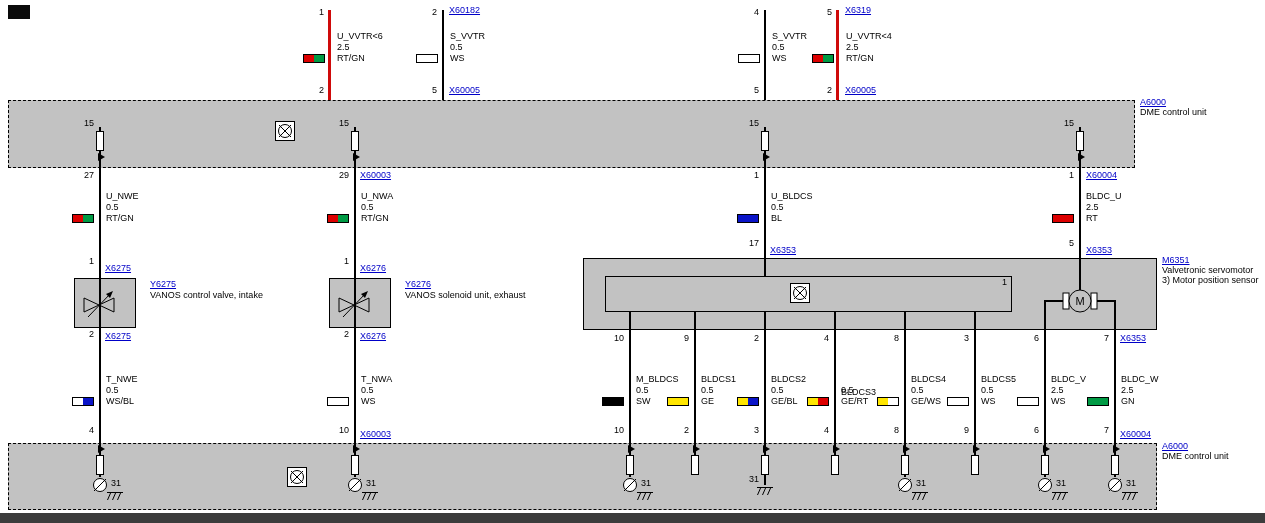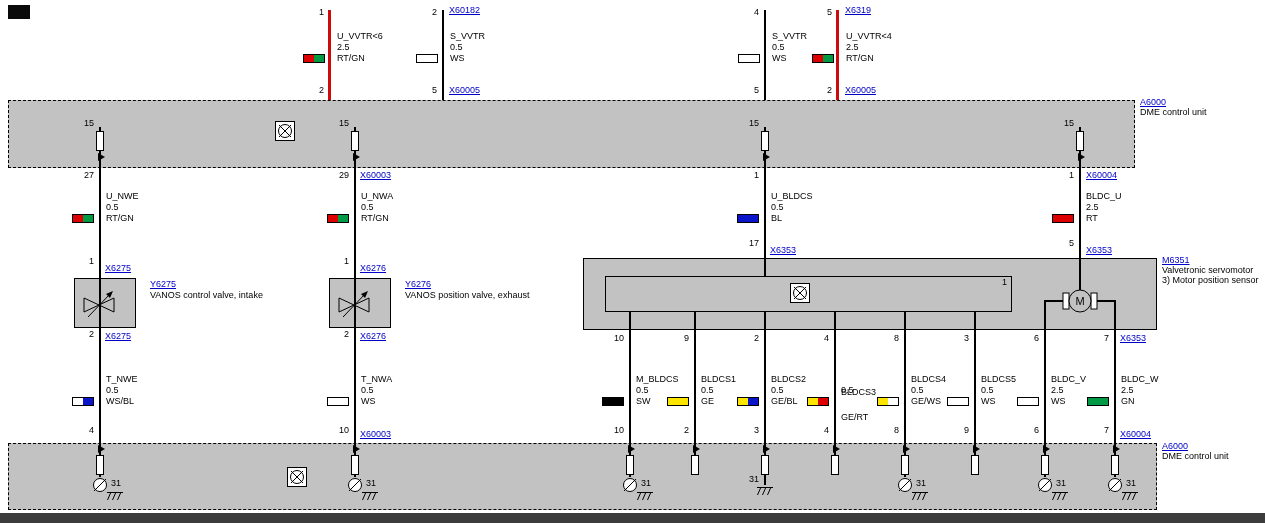--- a/index.html
+++ b/index.html
@@ -146,21 +146,21 @@
   <span class="pin r" style="left:319px;top:256px;width:30px">1</span>
   <span class="pin link" style="left:360px;top:263px">X6276</span>
   <div class="wire" style="left:354px;top:278px;height:50px"></div>
   <svg class="sym" style="left:335px;top:287px" width="40" height="34">
     <polygon points="4,11 4,25 19,18" fill="none" stroke="#000"></polygon>
     <polygon points="34,11 34,25 19,18" fill="none" stroke="#000"></polygon>
     <line x1="8" y1="30" x2="31" y2="6" stroke="#000"></line>
     <polygon points="33,4 26,7 30,11" fill="#000"></polygon>
   </svg>
   <span class="pin link" style="left:405px;top:279px">Y6276</span>
-  <span class="lbl" style="left:405px;top:290px">VANOS position valve, exhaust</span>
+  <span class="lbl" style="left:405px;top:290px">VANOS solenoid unit, exhaust</span>
   <span class="pin r" style="left:319px;top:329px;width:30px">2</span>
   <span class="pin link" style="left:360px;top:331px">X6276</span>
   <div class="wire" style="left:354px;top:328px;height:115px"></div>
   <span class="lbl" style="left:361px;top:374px">T_NWA</span>
   <span class="lbl" style="left:361px;top:385px">0.5</span>
   <span class="lbl" style="left:361px;top:396px">WS</span>
   <div class="sw c-ws" style="left:327px;top:397px"></div>
   <span class="pin r" style="left:319px;top:425px;width:30px">10</span>
   <span class="pin link" style="left:360px;top:429px">X60003</span>
 
@@ -223,21 +223,21 @@
   <span class="lbl" style="left:771px;top:374px">BLDCS2</span>
   <span class="lbl" style="left:771px;top:385px">0.5</span>
   <span class="lbl" style="left:771px;top:396px">GE/BL</span>
   <div class="sw c-gebl" style="left:737px;top:397px"></div>
   <span class="pin r" style="left:729px;top:425px;width:30px">3</span>
 
   <div class="wire" style="left:834px;top:312px;height:131px"></div>
   <span class="pin r" style="left:799px;top:333px;width:30px">4</span>
   <span class="lbl" style="left:841px;top:387px">BLDCS3</span>
   <span class="lbl" style="left:841px;top:385px">0.5</span>
-  <span class="lbl" style="left:841px;top:412px">GE/RT</span>
+  <span class="lbl" style="left:841px;top:396px">GE/RT</span>
   <div class="sw c-gert" style="left:807px;top:397px"></div>
   <span class="pin r" style="left:799px;top:425px;width:30px">4</span>
 
   <div class="wire" style="left:904px;top:312px;height:131px"></div>
   <span class="pin r" style="left:869px;top:333px;width:30px">8</span>
   <span class="lbl" style="left:911px;top:374px">BLDCS4</span>
   <span class="lbl" style="left:911px;top:385px">0.5</span>
   <span class="lbl" style="left:911px;top:396px">GE/WS</span>
   <div class="sw c-gews" style="left:877px;top:397px"></div>
   <span class="pin r" style="left:869px;top:425px;width:30px">8</span>

